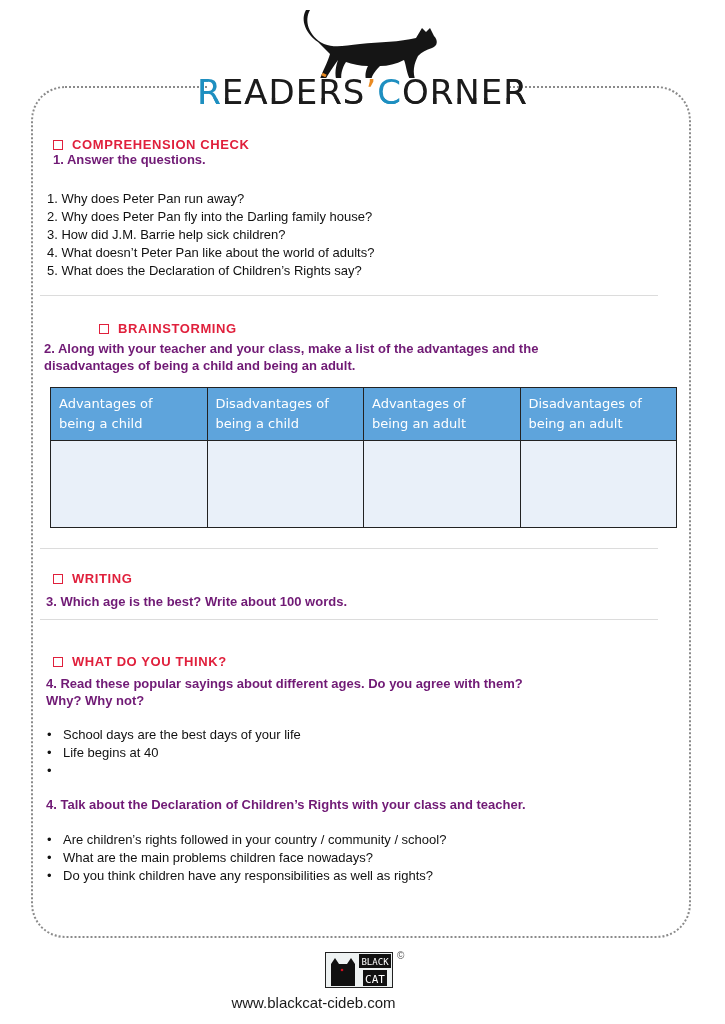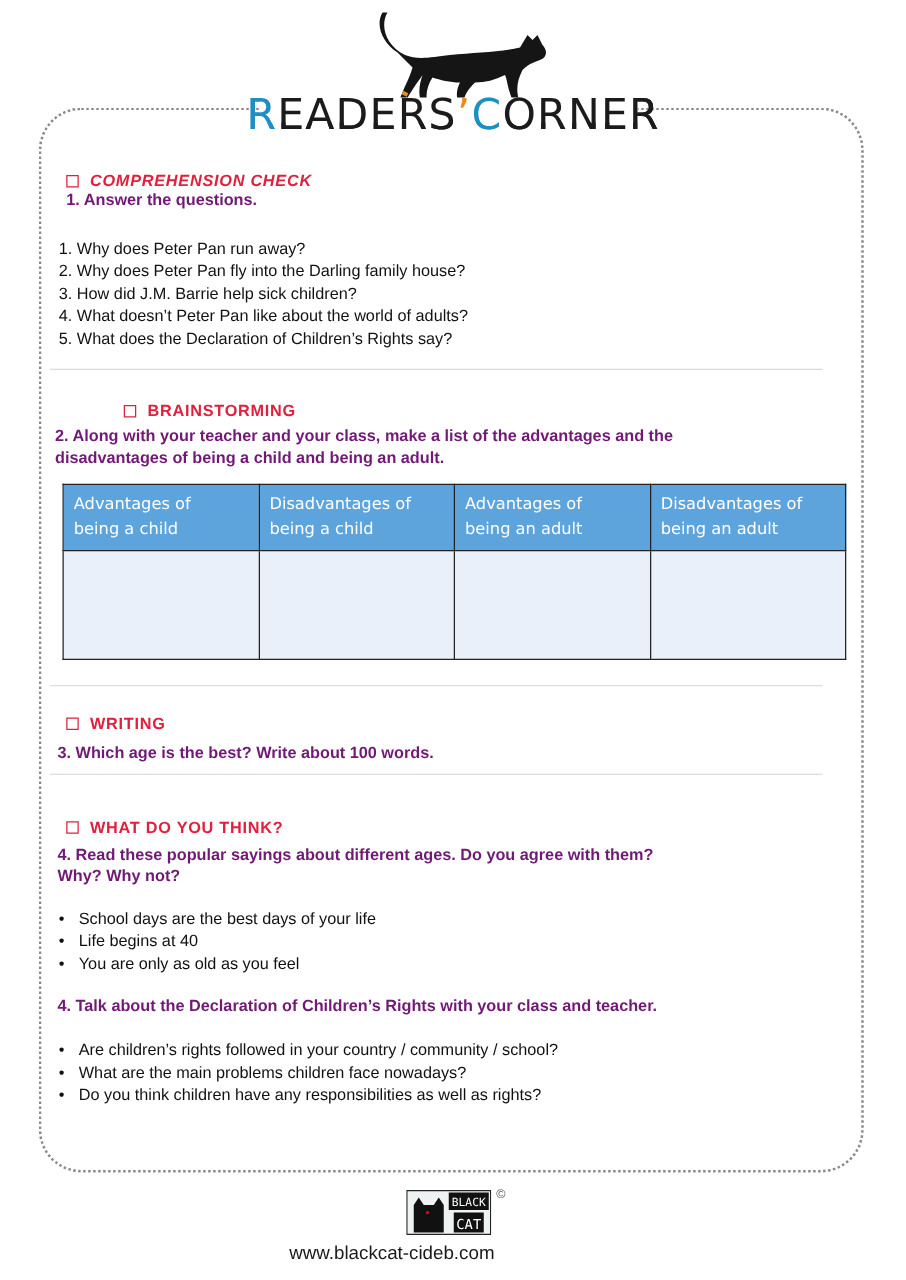--- a/index.html
+++ b/index.html
@@ -34,21 +34,21 @@
     <path d="M10 4 C4 14 8 30 24 38 C34 42 44 40 60 38 C80 36 100 36 116 32 L122 22 L126 26 L130 22 L134 30 C138 34 138 40 132 42 C126 44 122 46 118 50 C114 58 112 66 116 76 L111 76 C106 66 106 58 104 54 C96 58 88 60 80 60 C74 66 70 72 72 76 L67 76 C64 70 66 64 68 60 C60 60 52 58 46 56 C42 62 40 70 42 76 L37 76 C34 68 36 60 38 54 C34 60 28 68 24 76 L19 76 C22 66 28 56 30 48 C26 44 22 40 18 36 C6 28 0 14 6 4 Z" fill="#151515"></path>
     <path d="M22 68 L26 70" stroke="#e98a22" stroke-width="3"></path>
   </svg>
   <div class="brand"><span class="accent">R</span><span>EADERS</span><span class="apos">’</span><span class="accent">C</span><span>ORNER</span></div>
 </div>
 
 <div class="frame"></div>
 <div class="frame-gap"></div>
 <div class="brand" style="top:72px;"><span class="accent">R</span><span>EADERS</span><span class="apos">’</span><span class="accent">C</span><span>ORNER</span></div>
 
-<div class="section-head" style="top:137px;font-style:italic;">
+<div class="section-head" style="top:137px;">
   <span class="sq"></span>
   <span>COMPREHENSION CHECK</span>
 </div>
 <div class="instr" style="left:53px; top:151px;">1. Answer the questions.</div>
 <ul class="qlist" style="top:190px;">
   <li>1. Why does Peter Pan run away?</li>
   <li>2. Why does Peter Pan fly into the Darling family house?</li>
   <li>3. How did J.M. Barrie help sick children?</li>
   <li>4. What doesn’t Peter Pan like about the world of adults?</li>
   <li>5. What does the Declaration of Children’s Rights say?</li>
@@ -112,21 +112,20 @@
   <li>
       <span class="dot">•</span>
       <span>School days are the best days of your life</span>
     </li>
   <li>
       <span class="dot">•</span>
       <span>Life begins at 40</span>
     </li>
   <li>
       <span class="dot">•</span>
-      <span>You are only as old as you feel</span>
     </li>
 </ul>
 <div class="instr" style="left:46px; top:796px;">4. Talk about the Declaration of Children’s Rights with your class and teacher.</div>
 <ul class="blist" style="top:831px;">
   <li>
       <span class="dot">•</span>
       <span>Are children’s rights followed in your country / community / school?</span>
     </li>
   <li>
       <span class="dot">•</span>

